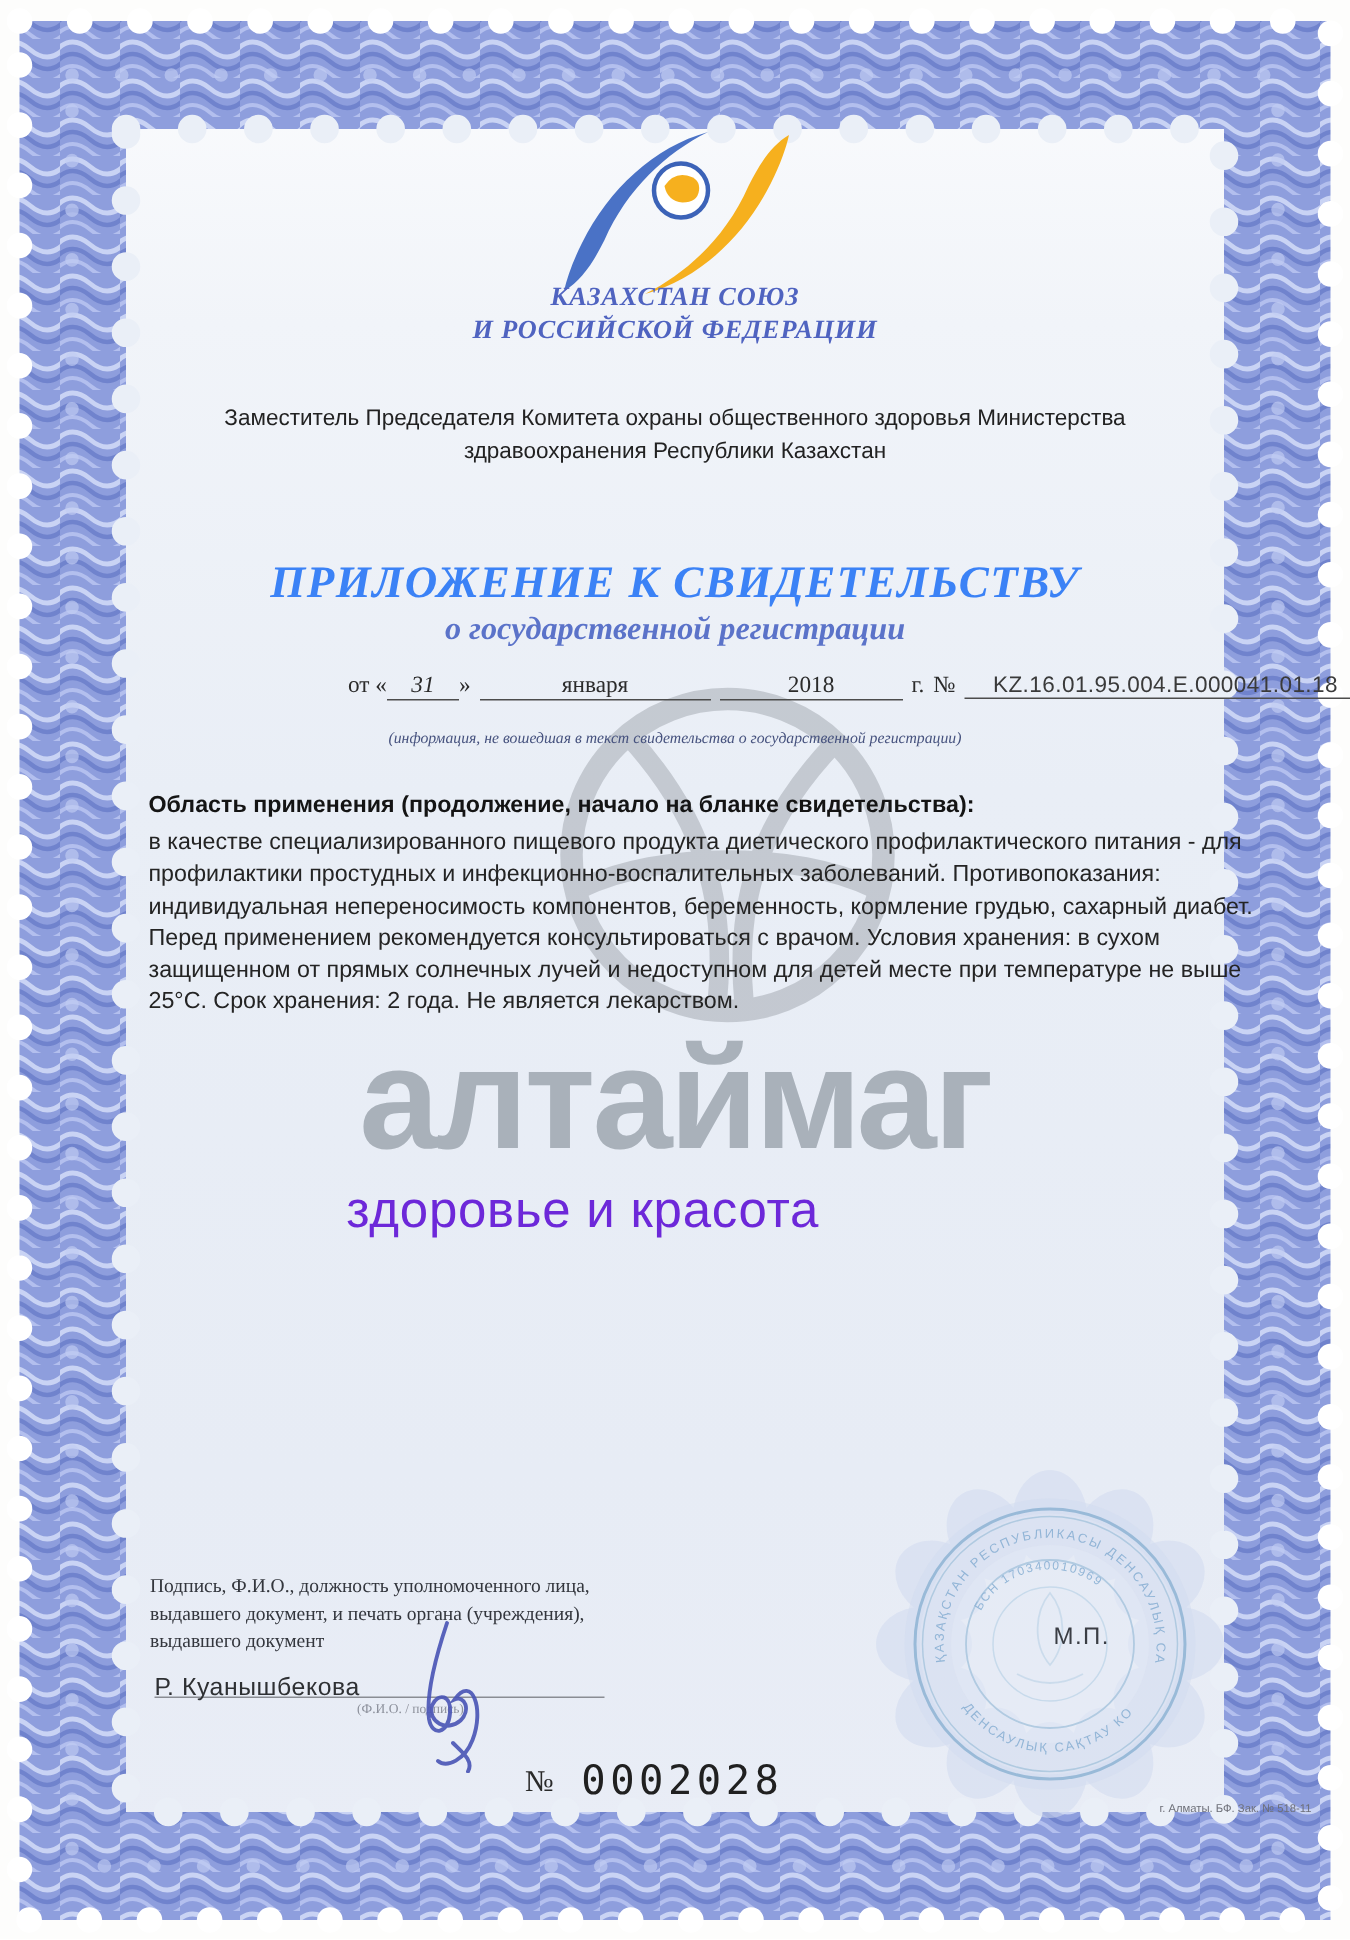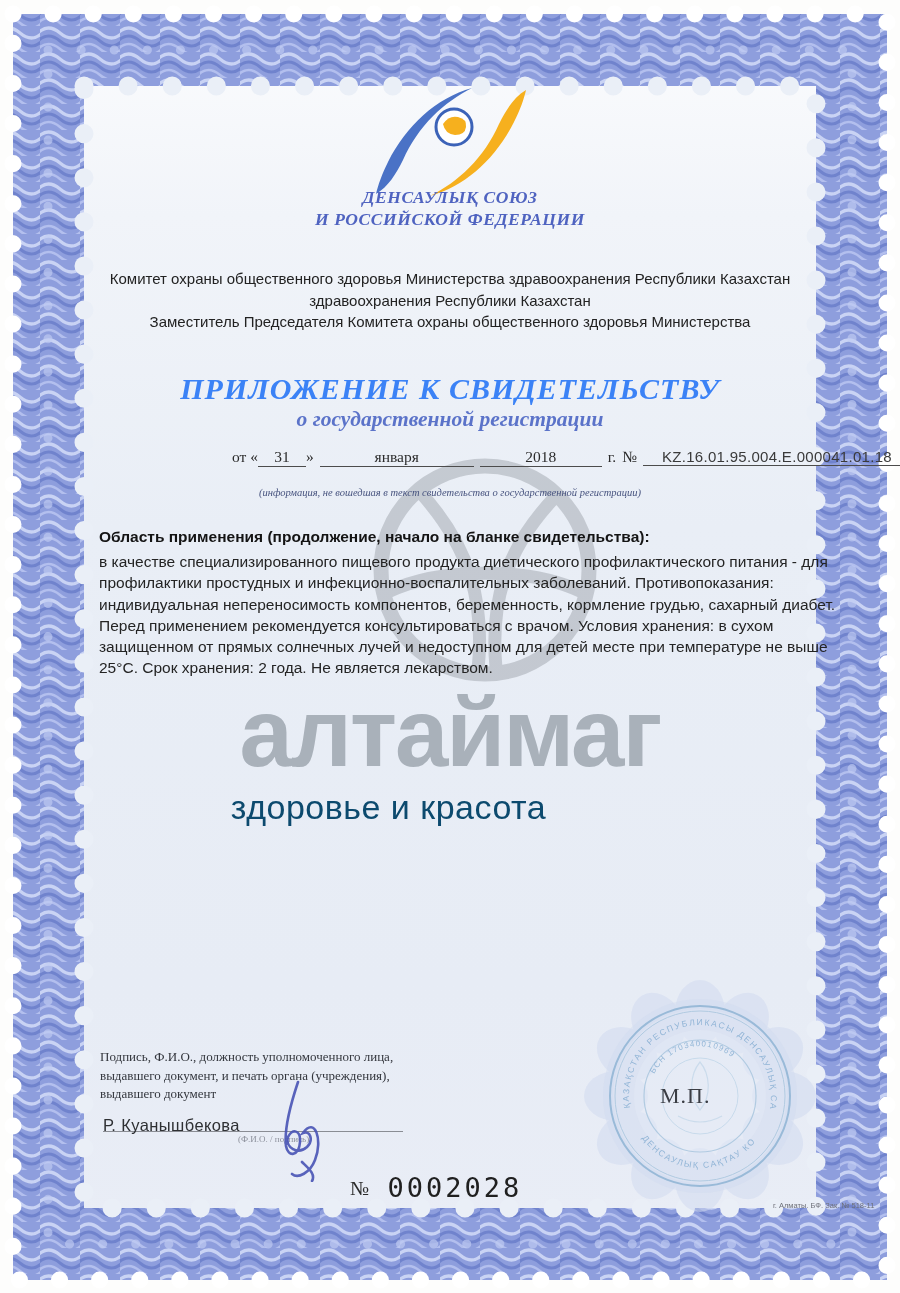--- a/index.html
+++ b/index.html
@@ -32,55 +32,55 @@
     font-family:"Liberation Serif",serif;font-style:italic;font-weight:bold;
     color:#3b82f6;font-size:30px;letter-spacing:1px;}
   .title-sub{position:absolute;left:70px;top:407px;width:760px;text-align:center;
     font-family:"Liberation Serif",serif;font-style:italic;font-weight:bold;
     color:#5b73c9;font-size:21.5px;}
 
   
   .dateline{position:absolute;left:232px;top:448px;white-space:nowrap;
     font-family:"Liberation Serif",serif;font-size:15.5px;color:#2b2b2b;}
   .dateline .ul{display:inline-block;border-bottom:1.4px solid #4c4c4c;text-align:center;padding:0 3px;}
-  .ul-day{min-width:42px;}
+  .ul-day{min-width:42px;font-style:italic;}
   .ul-month{min-width:148px;}
   .ul-year{min-width:116px;}
   .ul-num{min-width:262px;font-family:"Liberation Sans",sans-serif;font-size:15px;color:#3a3a3a;letter-spacing:.3px;}
   .dateline .gap{display:inline-block;width:6px;}
 
   
   .apply-heading{position:absolute;left:99px;top:528px;width:740px;
     font-weight:bold;font-size:15.5px;color:#141414;}
   .apply-paragraph{position:absolute;left:99px;top:551px;width:737px;
     font-size:15.5px;line-height:21.3px;color:#242424;}
 
   
   .globe-watermark{position:absolute;left:360px;top:452px;opacity:.30;}
 
   
   .brand-watermark{position:absolute;left:0;top:678px;width:900px;text-align:center;
     font-weight:bold;font-size:96px;letter-spacing:-2px;color:#a9b1ba;}
   .brand-tagline{position:absolute;left:0;top:788px;width:777px;text-align:center;
-    font-weight:500;font-size:34px;letter-spacing:.5px;color:#0c4a6e;}
+    font-weight:500;font-size:34px;letter-spacing:.5px;color:#6d28d9;}
 
   
   .sig-caption{position:absolute;left:100px;top:1048px;width:360px;
     font-family:"Liberation Serif",serif;font-size:13px;line-height:18.5px;color:#33363d;}
   .sig-name{position:absolute;left:103px;top:1116px;font-size:16.5px;color:#2e3033;letter-spacing:.4px;z-index:4;}
   .sig-line{position:absolute;left:103px;top:1131px;width:300px;height:0;border-top:1.2px solid #8a8d94;z-index:3;}
   .sig-note{position:absolute;left:238px;top:1134px;font-family:"Liberation Serif",serif;
     font-size:9px;color:#8d919c;z-index:3;}
   .sig-scribble{position:absolute;left:252px;top:1078px;z-index:5;}
 
   
   .rosette{position:absolute;left:582px;top:978px;}
   .stamp{position:absolute;left:602px;top:998px;}
-  .stamp-center-label{position:absolute;left:660px;top:1083px;width:80px;text-align:left;
-    font-family:Liberation Serif, serif;font-size:22px;color:#3a3d44;letter-spacing:1px;}
+  .stamp-center-label{position:absolute;left:660px;top:1083px;width:80px;text-align:right;
+    font-family:Liberation Sans, sans-serif;font-size:16px;color:#3a3d44;letter-spacing:1px;}
 
   
   .doc-number{position:absolute;left:350px;top:1172px;white-space:nowrap;}
   .doc-number .sign{font-family:"Liberation Serif",serif;font-size:20px;color:#2a2a2a;vertical-align:baseline;}
   .doc-number .value{font-family:"DejaVu Sans Mono",monospace;font-size:27px;color:#202020;
     letter-spacing:3px;margin-left:14px;vertical-align:-2px;}
 
   .imprint{position:absolute;left:742px;top:1201px;width:140px;
     font-size:7.5px;color:#6d6f78;z-index:4;padding-left:31px;}
 </style>
@@ -116,28 +116,27 @@
     </svg>
 
     <svg class="emblem" width="172" height="108" viewBox="0 0 172 108">
       <path d="M66,108 C102,98 132,70 150,34 C156,22 160,11 162,2 C150,9 142,22 135,36 C120,70 94,94 66,108 Z" fill="#f6b01e"></path>
       <path d="M108,0 C72,10 42,38 24,74 C18,86 14,97 12,106 C24,99 32,86 39,72 C54,38 80,14 108,0 Z" fill="#4a72c6"></path>
       <circle cx="90" cy="39" r="18" fill="#ffffff" stroke="#3c63b8" stroke-width="3"></circle>
       <path d="M79,36 q6,-9 15,-7 q9,2 8,10 q-1,8 -11,8 q-10,-1 -12,-11 Z" fill="#f6b01e"></path>
     </svg>
 
     <div class="org-block">
-      <div>ДЕНСАУЛЫҚ СОЮЗ</div>
+      <div>КАЗАХСТАН СОЮЗ</div>
       <div>И РОССИЙСКОЙ ФЕДЕРАЦИИ</div>
     </div>
 
     <div class="committee-block">
-      <div>Комитет охраны общественного здоровья Министерства здравоохранения Республики Казахстан</div>
+      <div>Заместитель Председателя Комитета охраны общественного здоровья Министерства</div>
       <div>здравоохранения Республики Казахстан</div>
-      <div>Заместитель Председателя Комитета охраны общественного здоровья Министерства</div>
     </div>
 
 
     <div class="title-main">ПРИЛОЖЕНИЕ К СВИДЕТЕЛЬСТВУ</div>
     <div class="title-sub">о государственной регистрации</div>
 
     <div class="dateline">
       <span>от «</span><span class="ul ul-day">31</span><span>»</span><span class="gap"></span><span class="ul ul-month">января</span><span class="gap"></span><span class="ul ul-year">2018</span><span class="gap"></span><span>г.</span><span class="gap"></span><span>№</span><span class="gap"></span><span class="ul ul-num">KZ.16.01.95.004.Е.000041.01.18</span>
     </div>
 

